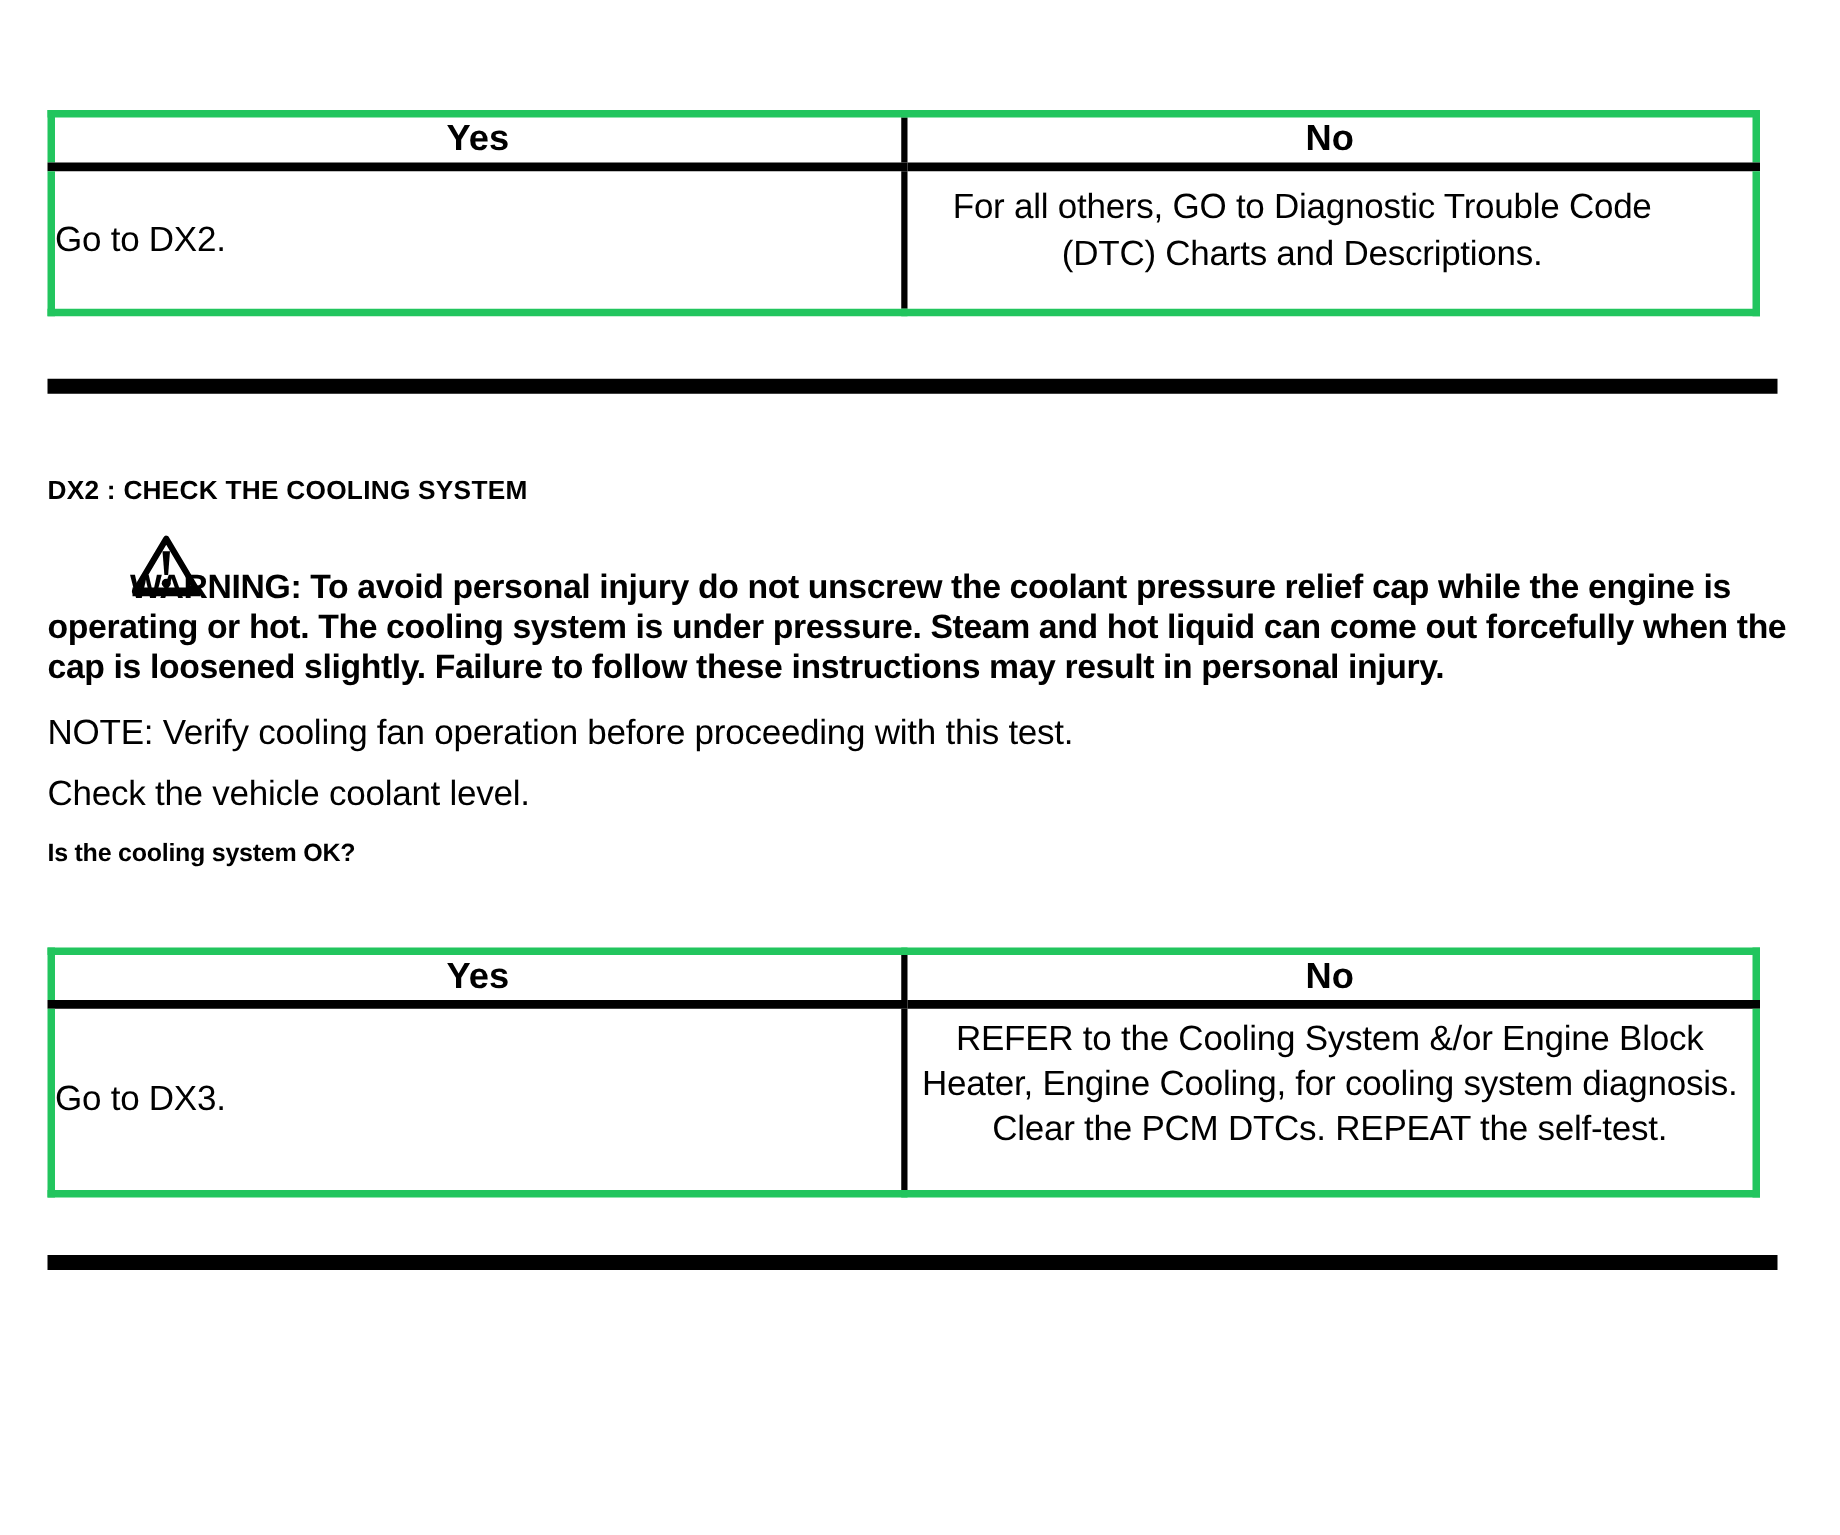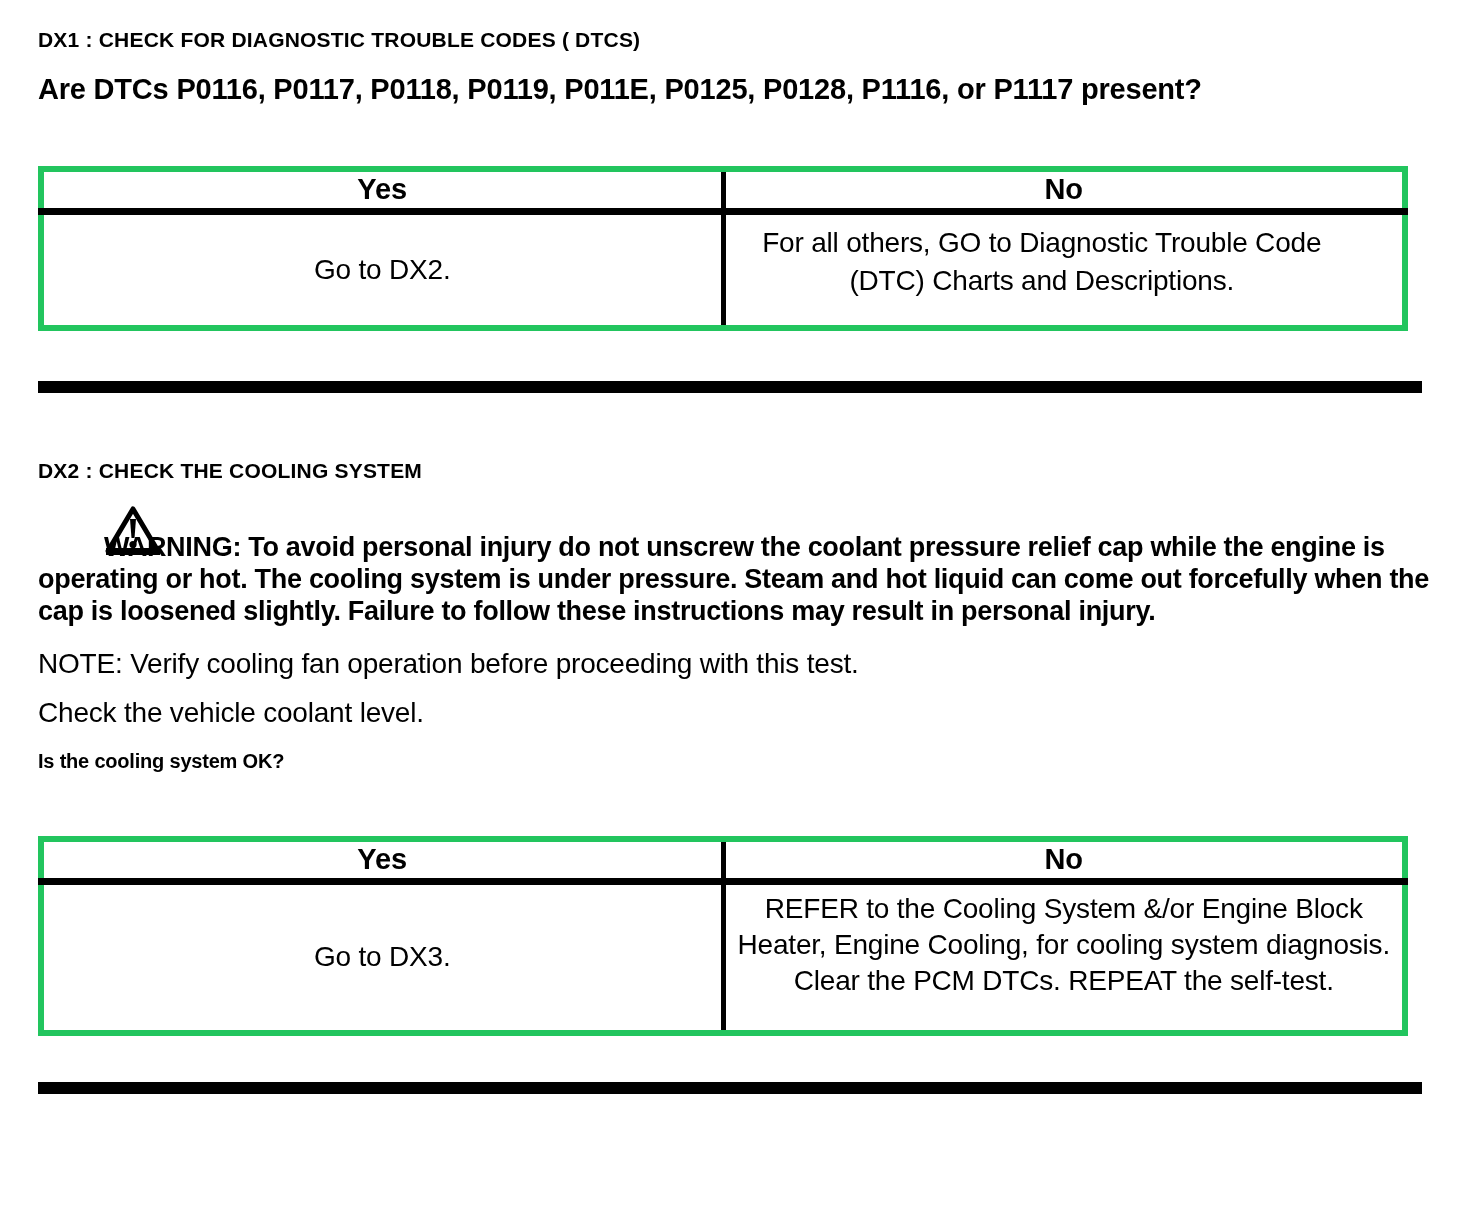--- a/index.html
+++ b/index.html
@@ -42,21 +42,20 @@
     text-align: center;
     height: 42px;
     padding: 0;
   }
   table.decision-table td {
     border: 5px solid #000;
     font-size: 28px;
     letter-spacing: -0.2px;
   }
   td.yes-cell {
-    text-align: center;
     vertical-align: middle;
   }
   table.t1 td { height: 117px; }
   table.t2 td { height: 152px; }
   td.no-cell {
     vertical-align: top;
     line-height: 38px;
     text-align: center;
   }
   table.t1 td.no-cell { padding: 9px 50px 8px 6px; }
@@ -116,22 +115,20 @@
     letter-spacing: -0.2px;
   }
   table.t2 { margin-top: 56px; }
 </style>
 </head>
 <body>
 
 <div class="page">
 
   <section>
-    <h1 class="sec-heading">DX1 : CHECK FOR DIAGNOSTIC TROUBLE CODES ( DTCS)</h1>
-    <p class="question">Are DTCs P0116, P0117, P0118, P0119, P011E, P0125, P0128, P1116, or P1117 present?</p>
 
     <table class="decision-table t1">
       <thead>
         <tr>
           <th>Yes</th>
           <th>No</th>
         </tr>
       </thead>
       <tbody>
         <tr>

